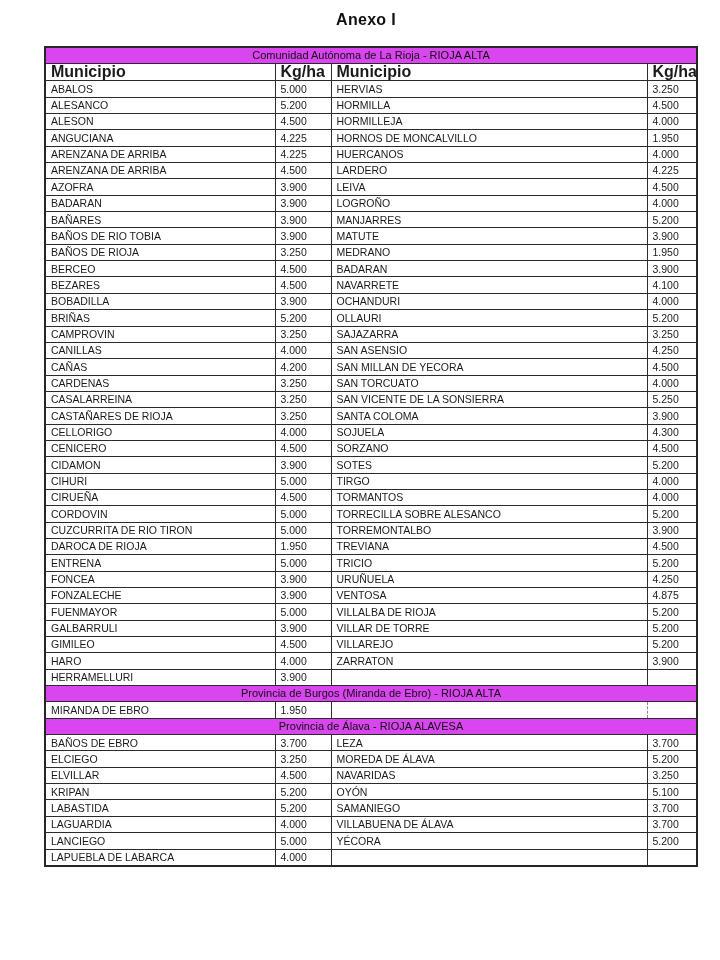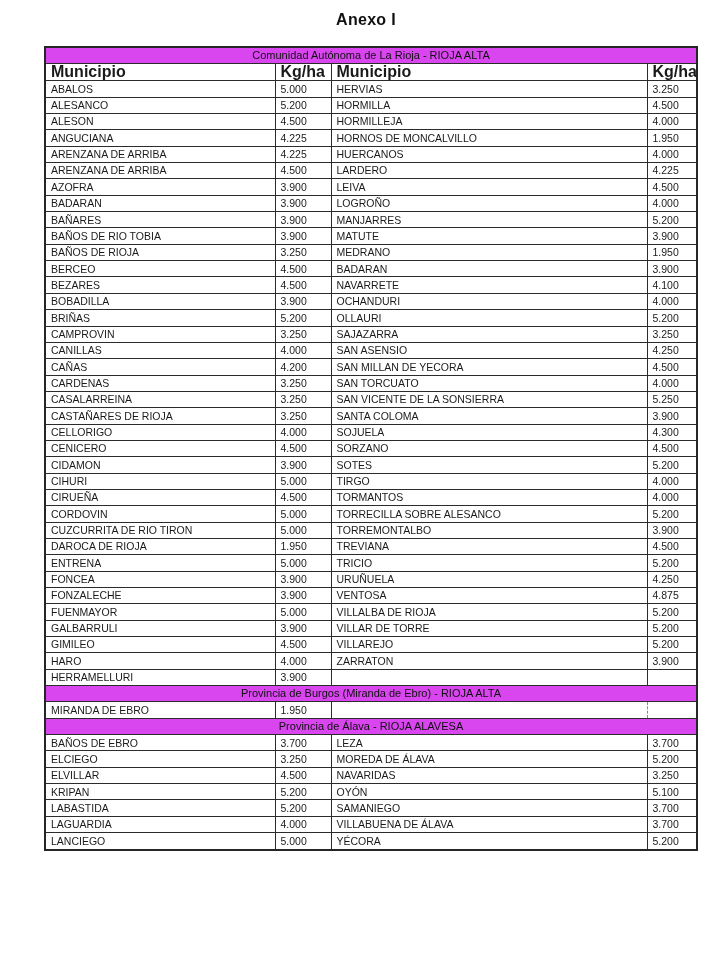--- a/index.html
+++ b/index.html
@@ -324,15 +324,21 @@
           <td>4.000</td>
           <td>VILLABUENA DE ÁLAVA</td>
           <td>3.700</td>
         </tr>
         <tr>
           <td>LANCIEGO</td>
           <td>5.000</td>
           <td>YÉCORA</td>
           <td>5.200</td>
         </tr>
+        <tr>
+          <td>LAPUEBLA DE LABARCA</td>
+          <td>4.000</td>
+          <td></td>
+          <td></td>
+        </tr>
       </tbody>
   </table>
 </div>
 
 </body></html>

